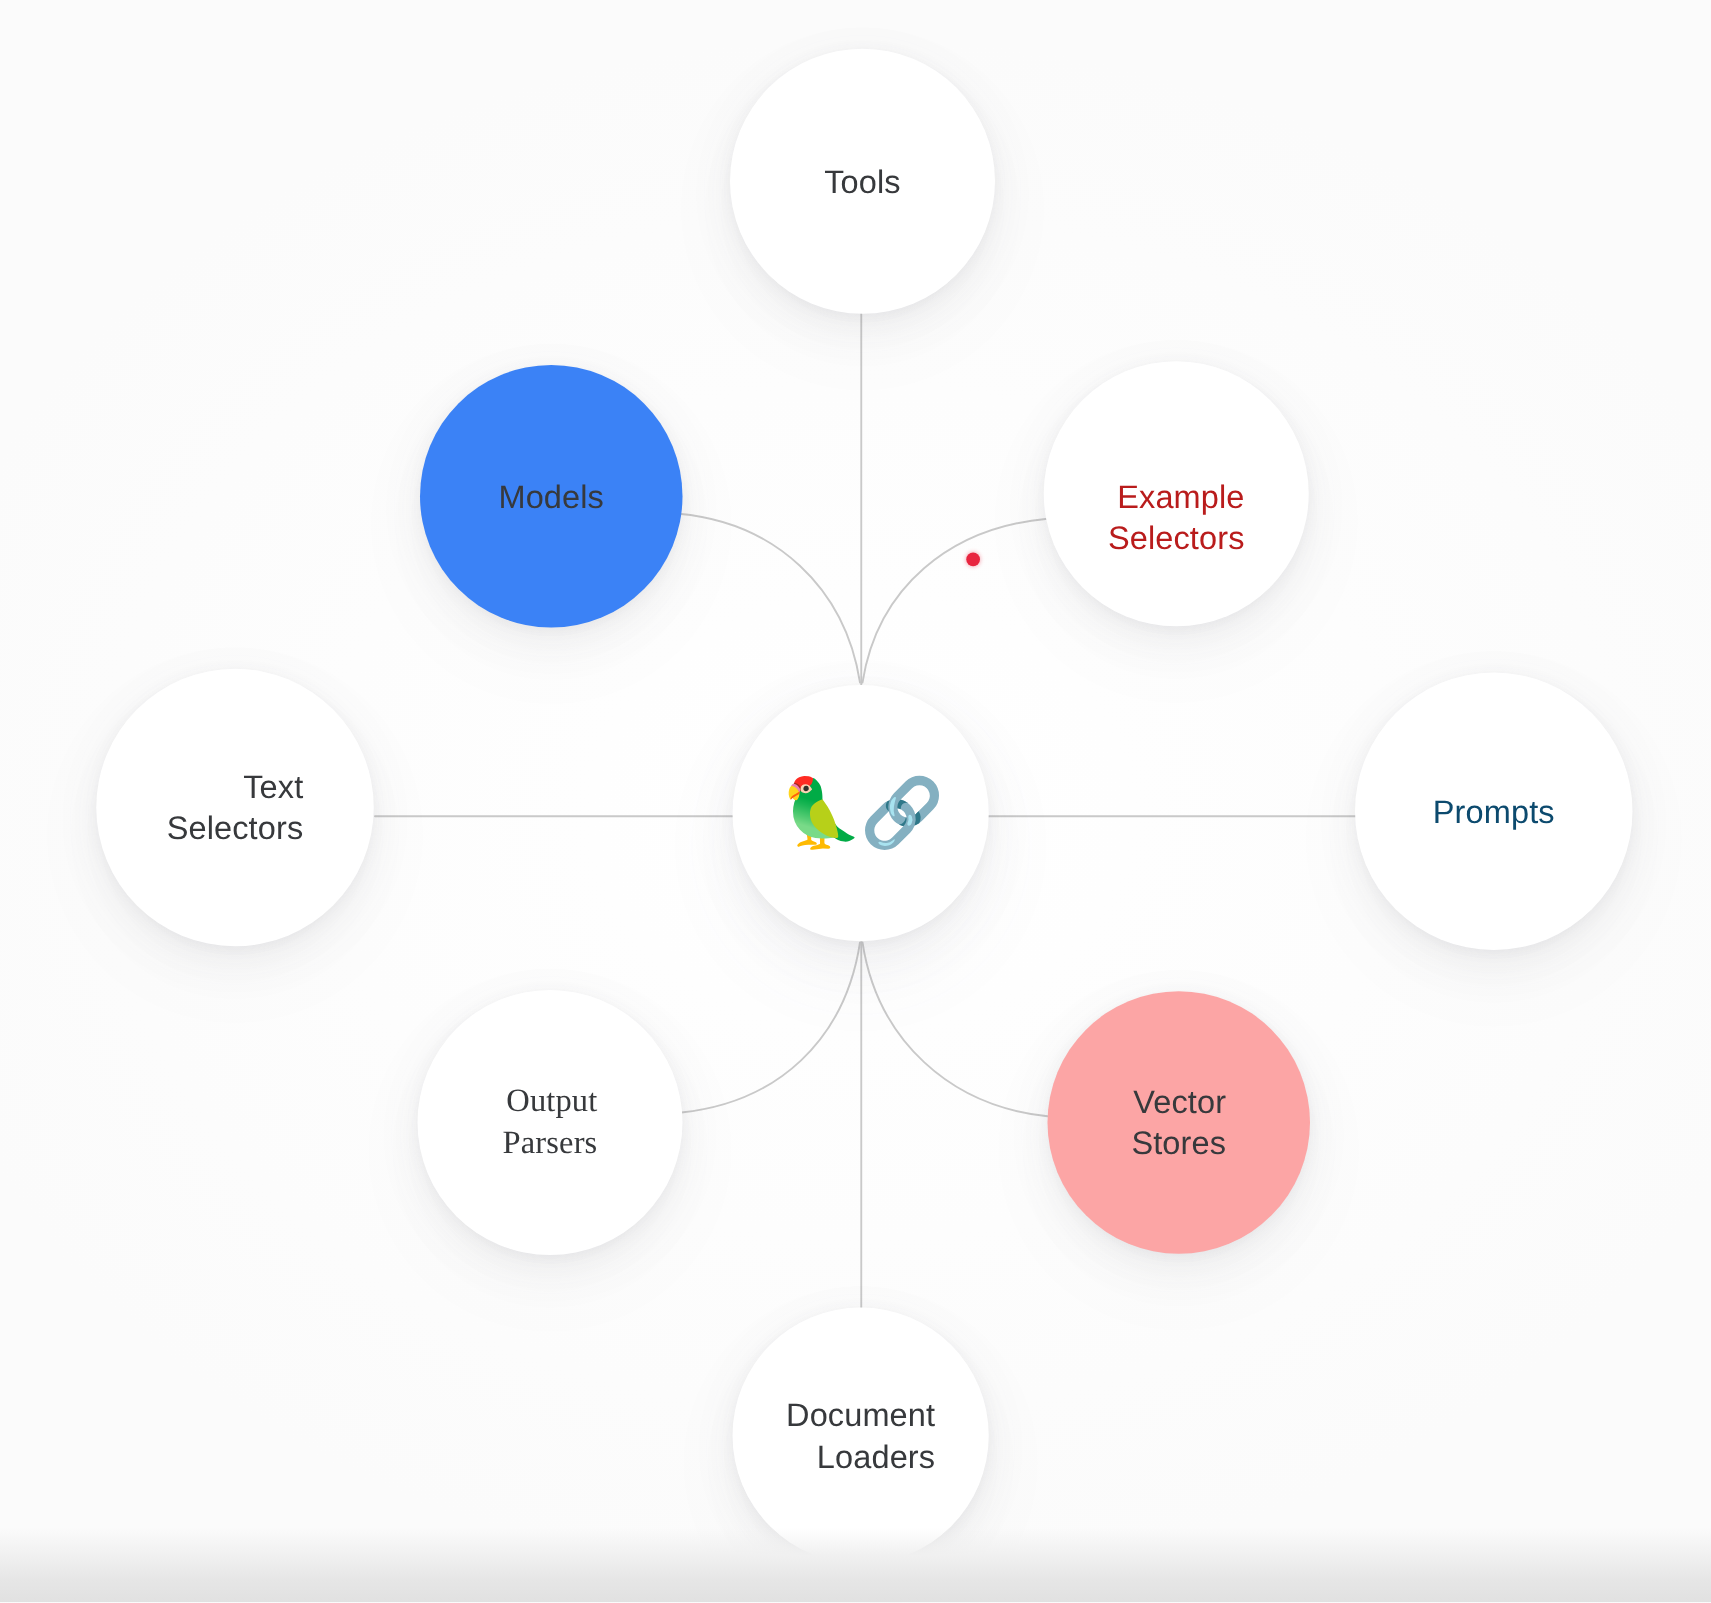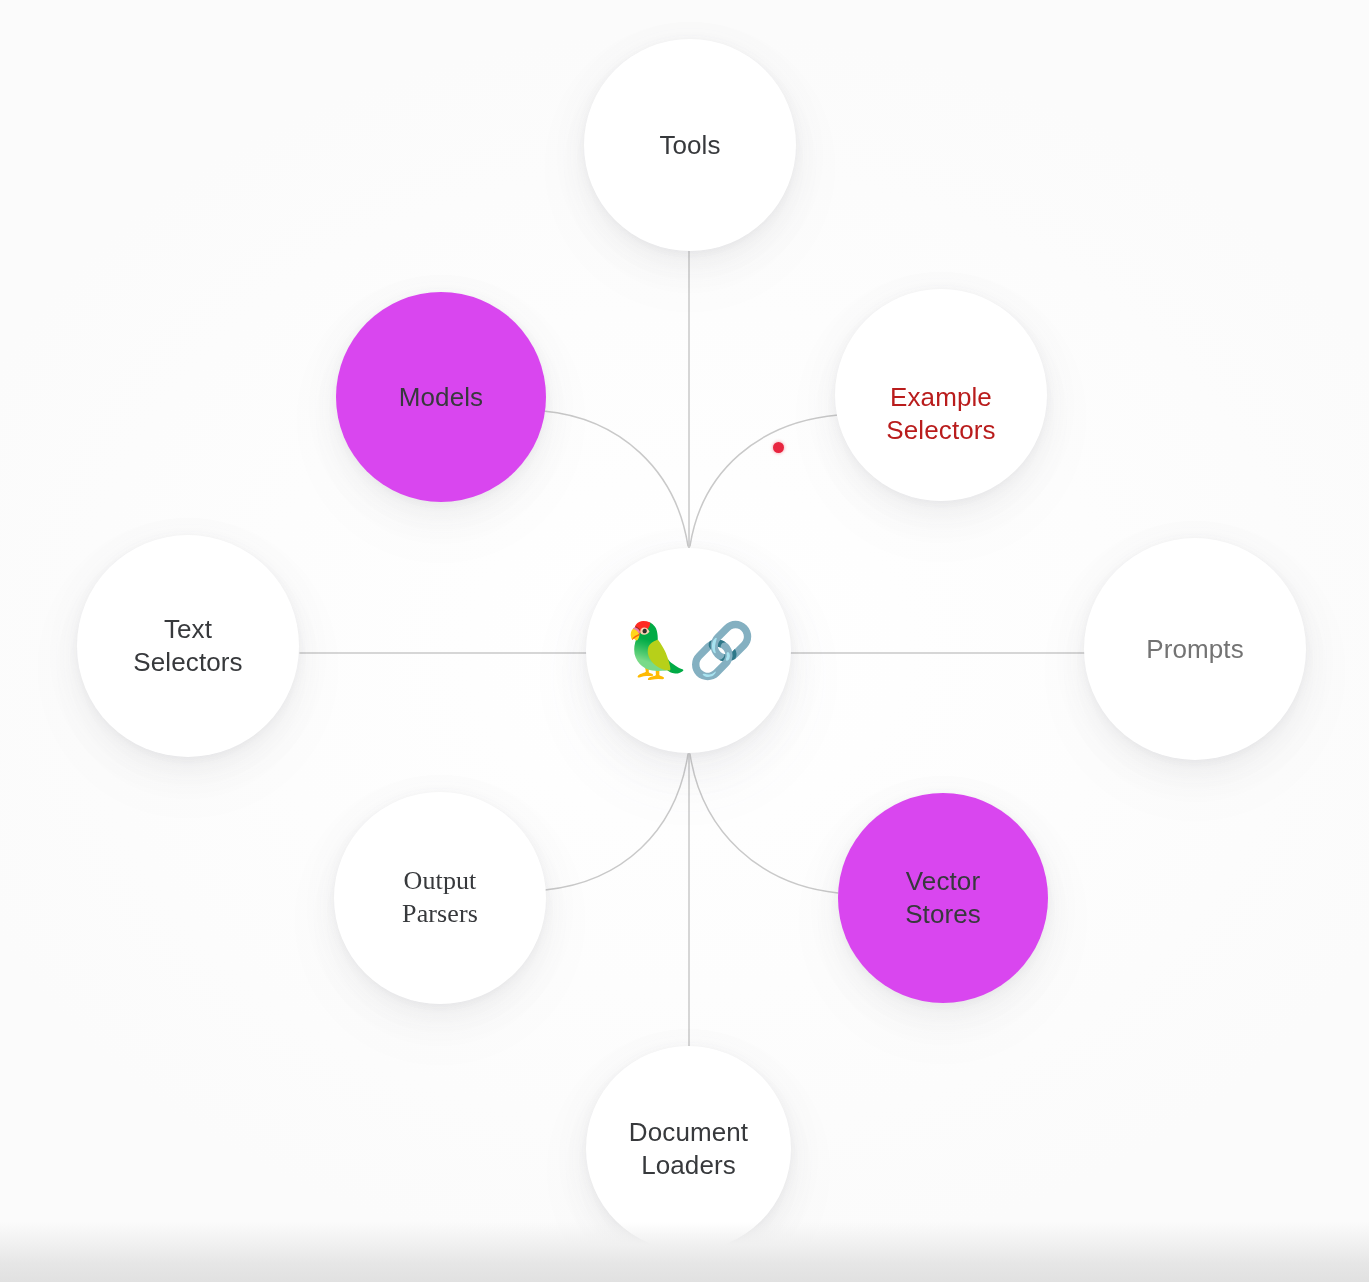--- a/index.html
+++ b/index.html
@@ -41,21 +41,21 @@
   }
 
   
   .node {
     position: absolute;
     border-radius: 50%;
     background: #ffffff;
     display: flex;
     align-items: center;
     justify-content: center;
-    text-align: center;
+    text-align: right;
     box-shadow:
       0 2px 10px rgba(125,125,130,0.075),
       0 10px 34px rgba(120,120,128,0.085),
       0 22px 60px rgba(120,120,128,0.055);
   }
   .node .label {
     color: #37393c;
     font-size: 26px;
     line-height: 1.26;
     letter-spacing: 0.1px;
@@ -128,44 +128,44 @@
       <path d="M 545,890 C 622,882 676,832 688,754"></path>
 
       <path d="M 838,893 C 760,885 702,832 690,754"></path>
     </g>
   </svg>
 
   <div class="node" style="left: 584px; top: 39px; width: 212px; height: 212px; background: rgb(255, 255, 255);">
     <span class="label" style="color: rgb(55, 57, 60);">Tools</span>
   </div>
 
-  <div class="node" style="left: 336px; top: 292px; width: 210px; height: 210px; background: #d946ef;">
+  <div class="node" style="left: 336px; top: 292px; width: 210px; height: 210px; background: #3b82f6;">
     <span class="label" style="color: rgb(55, 57, 60);">Models</span>
   </div>
 
   <div class="node" style="left: 835px; top: 289px; width: 212px; height: 212px; background: rgb(255, 255, 255);">
     <span class="label" style="color: #b91c1c; margin-top: 37px;">Example
 Selectors</span>
   </div>
 
   <div class="node" style="left: 77px; top: 535px; width: 222px; height: 222px; background: rgb(255, 255, 255);">
     <span class="label" style="color: rgb(55, 57, 60);">Text
 Selectors</span>
   </div>
 
   <div class="node" style="left: 1084px; top: 538px; width: 222px; height: 222px; background: rgb(255, 255, 255);">
-    <span class="label" style="color: #737373;">Prompts</span>
+    <span class="label" style="color: #0c4a6e;">Prompts</span>
   </div>
 
   <div class="node" style="left: 334px; top: 792px; width: 212px; height: 212px; background: rgb(255, 255, 255);">
     <span class="label" style="color: rgb(55, 57, 60); font-family: Liberation Serif, serif;">Output
 Parsers</span>
   </div>
 
-  <div class="node" style="left: 838px; top: 793px; width: 210px; height: 210px; background: #d946ef;">
+  <div class="node" style="left: 838px; top: 793px; width: 210px; height: 210px; background: #fca5a5;">
     <span class="label" style="color: rgb(55, 57, 60);">Vector
 Stores</span>
   </div>
 
   <div class="node" style="left: 586px; top: 1046px; width: 205px; height: 205px; background: rgb(255, 255, 255);">
     <span class="label" style="color: rgb(55, 57, 60);">Document
 Loaders</span>
   </div>
 
   <div class="hub" style="left: 586px; top: 548px; width: 205px; height: 205px; background: rgb(255, 255, 255);">

